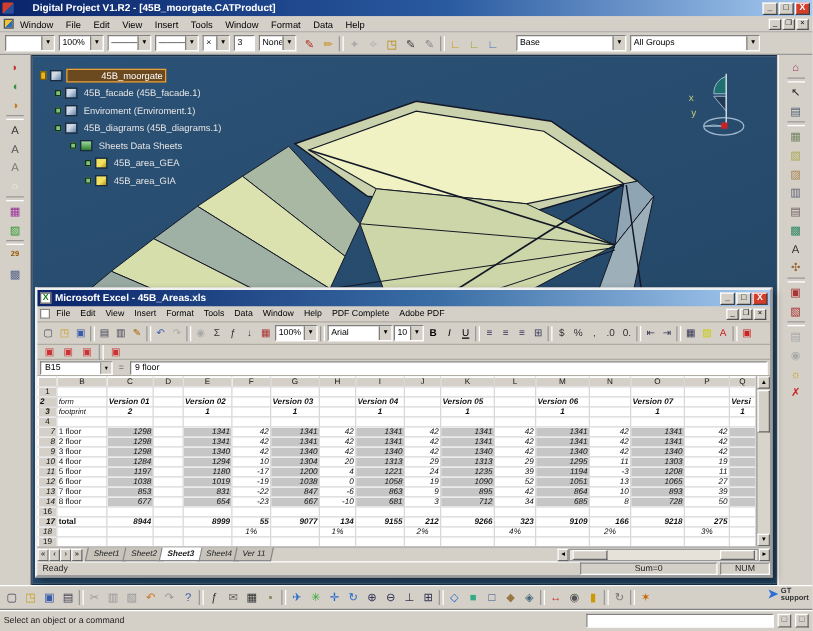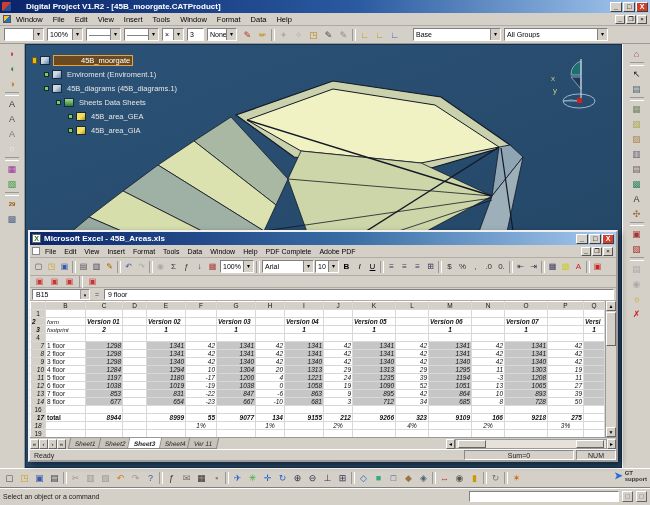--- a/index.html
+++ b/index.html
@@ -270,20 +270,25 @@
       <rect x="34" y="43" width="5" height="5" fill="#cc2222"></rect>
       <text x="8" y="26">x</text>
       <text x="10" y="38">y</text>
     </svg>
 
     <div id="tree">
         <div class="tnode" style="padding-left: 2px;">
           <span class="tlock"></span>
           <span class="ticon k-root"></span>
           <span class="tlabel sel">45B_moorgate</span>
+        </div>
+        <div class="tnode" style="padding-left: 14px;">
+          <span class="tjoint"></span>
+          <span class="ticon k-product"></span>
+          <span class="tlabel">45B_facade (45B_facade.1)</span>
         </div>
         <div class="tnode" style="padding-left: 14px;">
           <span class="tjoint"></span>
           <span class="ticon k-product"></span>
           <span class="tlabel">Enviroment (Enviroment.1)</span>
         </div>
         <div class="tnode" style="padding-left: 14px;">
           <span class="tjoint"></span>
           <span class="ticon k-product"></span>
           <span class="tlabel">45B_diagrams (45B_diagrams.1)</span>

